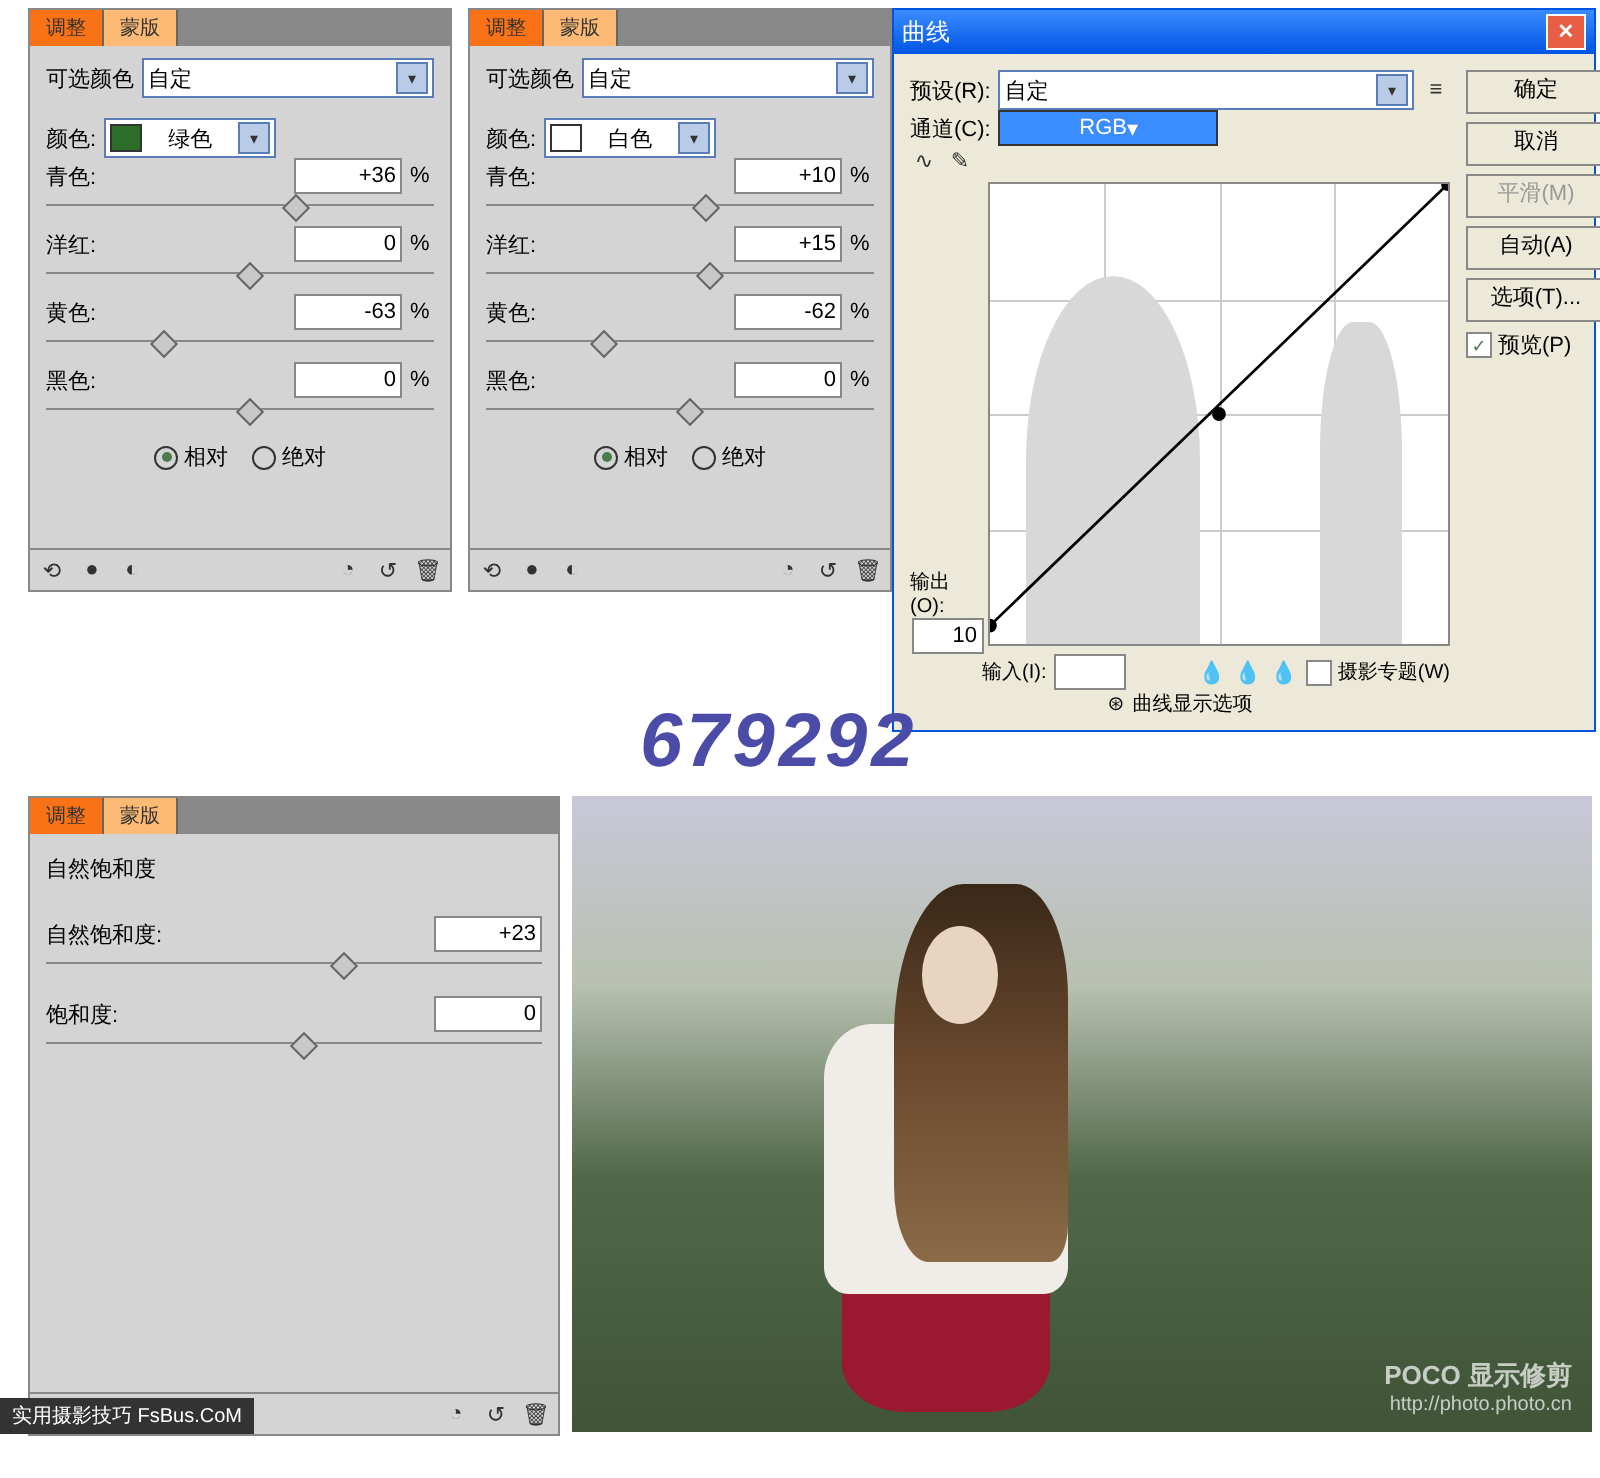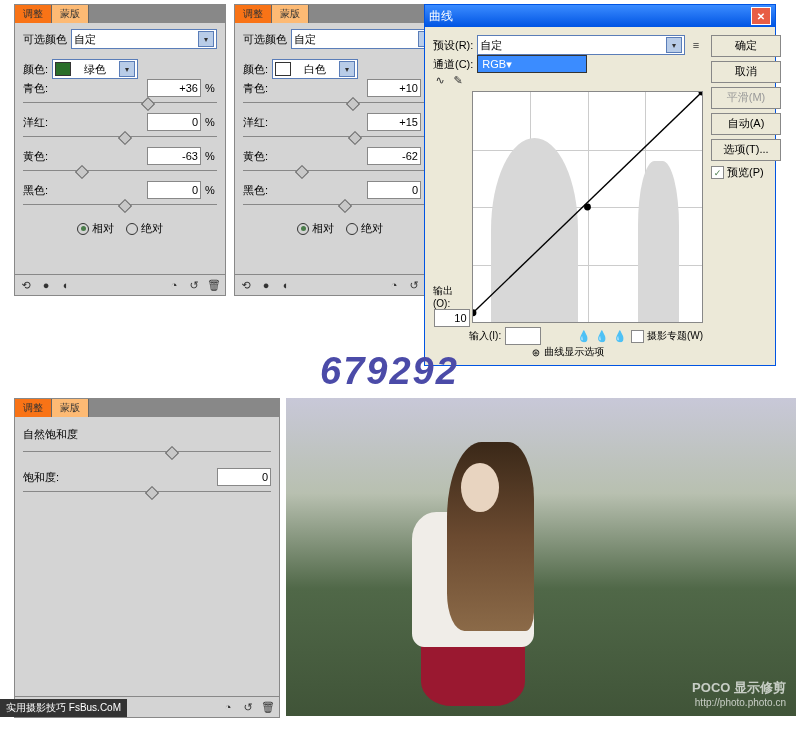--- a/index.html
+++ b/index.html
@@ -40,21 +40,21 @@
 .photo{position:absolute;background:linear-gradient(180deg,#c8c8d8 0%,#b8c0b0 30%,#506848 60%,#405438 100%);overflow:hidden}
 .photo-wm{position:absolute;bottom:8px;right:10px;color:rgba(255,255,255,0.7);font-size:10px;text-align:right}
 .photo-overlay{position:absolute;width:100%;height:100%}
 .figure{position:absolute;left:18%;top:12%;width:34%;height:85%}
 .hair{position:absolute;left:40%;top:2%;width:50%;height:70%;background:linear-gradient(180deg,#3a2818,#6b4a30,#8b6a48);border-radius:40% 30% 10% 20%}
 .face{position:absolute;left:48%;top:10%;width:22%;height:18%;background:#e8d4c0;border-radius:50%}
 .sweater{position:absolute;left:20%;top:28%;width:70%;height:50%;background:#f0ede8;border-radius:20% 20% 10% 10%}
 .skirt{position:absolute;left:25%;top:70%;width:60%;height:30%;background:#9a1830;border-radius:10% 10% 30% 30%}
 .footer-tag{position:absolute;bottom:0;left:0;background:#333;color:#fff;font-size:10px;padding:2px 6px}
 .checkbox{width:11px;height:11px;border:1px solid #888;background:#fff;display:inline-flex;align-items:center;justify-content:center;font-size:9px;color:#4a7c4a}
-.channel-dd{background:#3b8cff;color:#fff;border:1px solid #333;height:16px;padding:0 4px;display:flex;align-items:center;justify-content:flex-start;width:100px;font-size:11px}
+.channel-dd{background:#3b8cff;color:#fff;border:1px solid #333;height:16px;padding:0 4px;display:flex;align-items:center;justify-content:center;width:100px;font-size:11px}
 </style>
 </head>
 <body>
 
 <div class="container">
 
 <div class="panel" style="left:14px;top:4px;width:210px;height:290px">
   <div class="tabs">
     <div class="tab active">调整</div>
     <div class="tab">蒙版</div>
@@ -229,21 +229,21 @@
     <span class="tb-icon">⟲</span>
     <span class="tb-icon">●</span>
     <span class="tb-icon">◐</span>
     <span style="flex:1"></span>
     <span class="tb-icon">◔</span>
     <span class="tb-icon">↺</span>
     <span class="tb-icon">🗑</span>
   </div>
 </div>
 
-<div class="dialog" style="left:424px;top:4px;width:350px;height:360px">
+<div class="dialog" style="left:446px;top:4px;width:350px;height:360px">
   <div class="dialog-title">
     <span>曲线</span>
     <span class="close-btn">✕</span>
   </div>
   <div class="dialog-body">
     <div class="curves-left">
       <div class="row">
         <span>预设(R):</span>
         <div class="dropdown" style="flex:1">
               <span>自定</span>
@@ -317,20 +317,25 @@
 
 <div class="big-num" style="left:320px;top:350px">679292</div>
 
 <div class="panel" style="left:14px;top:398px;width:264px;height:318px">
   <div class="tabs">
     <div class="tab active">调整</div>
     <div class="tab">蒙版</div>
   </div>
   <div class="panel-body">
     <div class="title-row">自然饱和度</div>
+    <div class="row" style="margin-top:12px">
+      <span>自然饱和度:</span>
+      <span style="flex:1"></span>
+      <input class="num-input" value="+23" style="">
+    </div>
     <div class="slider">
           <div class="slider-track"></div>
           <div class="slider-thumb" style="left:58%"></div>
         </div>
     <div class="row" style="margin-top:12px">
       <span>饱和度:</span>
       <span style="flex:1"></span>
       <input class="num-input" value="0" style="">
     </div>
     <div class="slider">

